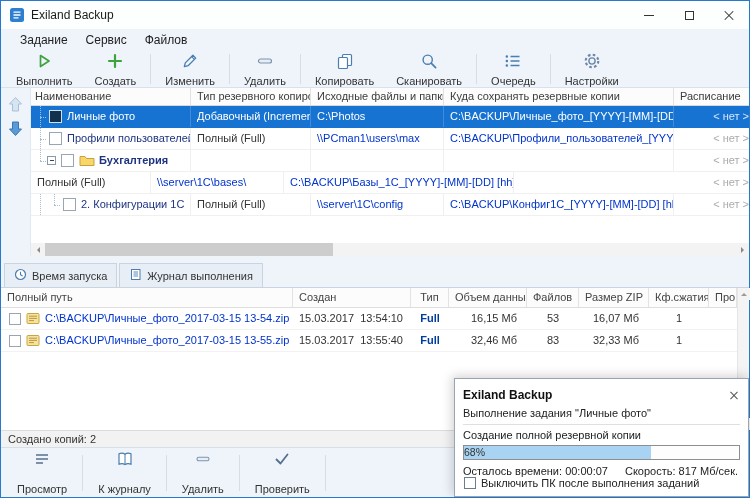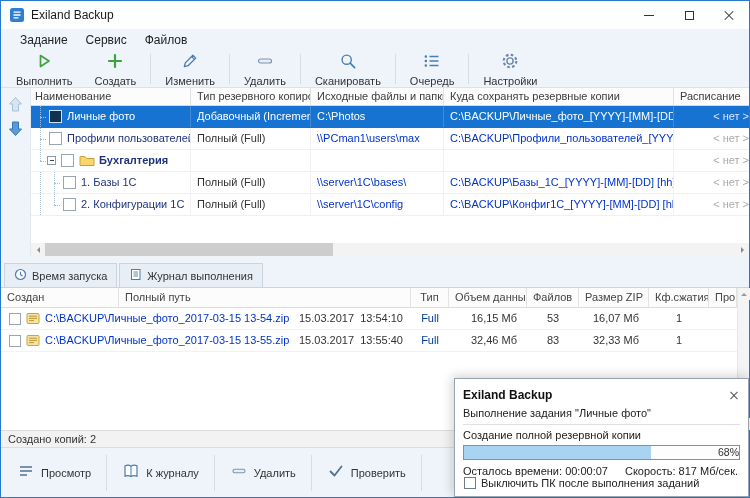--- a/index.html
+++ b/index.html
@@ -78,52 +78,52 @@
   .tab.active{height:28px;background:#fff;margin-bottom:-1px;z-index:2;position:relative}
 
   
   .t2{height:142px;position:relative;background:#fff;display:flex;flex-direction:column;flex:none}
   .t2-head{height:20px;display:flex;background:#fcfcfc;border-bottom:1px solid #dedede;flex:none;padding-right:12px}
   .t2-head .cell{font-size:11px;color:#444;line-height:19px;padding-left:6px;border-right:1px solid #e3e3e3;overflow:hidden;white-space:nowrap}
   .t2-row{height:22px;display:flex;border-bottom:1px solid #f2f2f2;flex:none;padding-right:12px}
   .t2-row .cell{font-size:11px;line-height:21px;padding-left:6px;overflow:hidden;white-space:nowrap;color:#333}
   .c2-path{width:292px;flex:none;display:flex;align-items:center;padding-left:6px !important}
   .c2-created{width:118px;flex:none;white-space:pre !important}
-  .c2-type{width:38px;flex:none;text-align:center;font-weight:normal;color:#003c9d !important;padding-left:0 !important}
+  .c2-type{width:38px;flex:none;text-align:center;font-weight:bold;color:#003c9d !important;padding-left:0 !important}
   .c2-data{width:78px;flex:none;text-align:right;padding-right:10px}
   .c2-files{width:52px;flex:none;text-align:center;padding-left:0 !important}
   .c2-zip{width:70px;flex:none;text-align:right;padding-right:10px}
   .c2-ratio{width:60px;flex:none;text-align:center;padding-left:0 !important}
   .c2-skip{flex:1}
   .t2path{overflow:hidden;white-space:nowrap}
   .zicon{display:inline-flex;margin-right:5px;line-height:0;flex:none}
   .t2-fill{flex:1;background:#fff}
   .vscroll{position:absolute;right:0;top:0;bottom:0;width:12px;background:#f4f4f4;border-left:1px solid #e6e6e6;display:flex;flex-direction:column;justify-content:space-between;align-items:center}
   .vbtn{width:12px;height:12px;display:flex;align-items:center;justify-content:center;background:#f4f4f4;border:0;cursor:pointer}
 
   
   .statusbar{height:17px;background:#f2f2f2;border-top:1px solid #dcdcdc;font-size:11px;line-height:16px;padding-left:7px;color:#333;flex:none}
   .bottombar{flex:1;background:#eef4fa;border-top:1px solid #d6dee8;display:flex;align-items:center;padding-left:4px}
-  .bbtn{display:flex;flex-direction:row;align-items:center;justify-content:flex-start;gap:6px;border:0;background:transparent;padding:2px 12px;cursor:pointer}
+  .bbtn{display:flex;flex-direction:column;align-items:center;justify-content:flex-start;gap:12px;border:0;background:transparent;padding:2px 12px;cursor:pointer}
   .bbtn .tlabel{font-size:11px;color:#333}
   .bsep{width:1px;height:36px;background:#d5dde7;margin:0 3px;flex:none}
 
   
   .popup{position:absolute;right:0;bottom:0;width:295px;height:119px;background:#fff;border:1px solid #98a5b3;box-shadow:-2px -2px 10px rgba(0,0,0,.18);z-index:30;padding:6px 8px;font-size:11px;color:#222}
   .p-head{display:flex;align-items:center}
   .p-title{font-size:12px;font-weight:bold;color:#111}
   .p-close{margin-left:auto;border:0;background:transparent;cursor:pointer;padding:2px}
   .x2{position:relative;width:8px;height:8px;display:inline-block}
   .x2::before,.x2::after{content:"";position:absolute;left:-1px;right:-1px;top:50%;border-top:1.2px solid #555}
   .x2::before{transform:rotate(45deg)}.x2::after{transform:rotate(-45deg)}
   .p-task{margin-top:3px}
   .p-sep{border-top:1px solid #e0e0e0;margin:5px 0 4px}
   .p-bar{position:relative;height:15px;border:1px solid #8e8e8e;background:#fdfdfd;margin-top:4px;overflow:hidden}
   .p-fill{position:absolute;left:0;top:0;bottom:0;background:var(--progress_fill_blue,#a9d3f2)}
-  .p-pct{position:relative;display:block;text-align:right;font-size:10.5px;line-height:13px;color:#333}
+  .p-pct{position:relative;display:block;text-align:left;font-size:10.5px;line-height:13px;color:#333}
   .p-info{display:flex;justify-content:space-between;margin-top:5px;padding-right:2px}
   .p-check{display:flex;align-items:center;cursor:pointer}
   .p-check .cb{margin:0 5px 0 1px;border-color:#6e7d8c}
 </style>
 </head>
 <body>
 
 <div class="window">
 
   <div class="titlebar">
@@ -175,20 +175,27 @@
       <span class="tlabel">Изменить</span>
     </button>
     <div class="vsep"></div>
     <button class="tbtn">
       <span><svg width="20" height="20">
             <rect x="3.5" y="8" width="13" height="4" rx="2" fill="#e7eef6" stroke="#7d94ad" stroke-width="1.2"></rect>
           </svg></span>
       <span class="tlabel">Удалить</span>
     </button>
     <div class="vsep"></div>
+    <button class="tbtn">
+      <span><svg width="20" height="20">
+            <rect x="7.5" y="3.5" width="9" height="11" rx="1" fill="#fff" stroke="#4a7db0" stroke-width="1.2"></rect>
+            <rect x="3.5" y="6.5" width="9" height="11" rx="1" fill="#fff" stroke="#4a7db0" stroke-width="1.2"></rect>
+          </svg></span>
+      <span class="tlabel">Копировать</span>
+    </button>
     <button class="tbtn">
       <span><svg width="20" height="20">
             <circle cx="8.7" cy="8.7" r="4.6" fill="none" stroke="#4a7db0" stroke-width="1.4"></circle>
             <path d="M12.2 12.2 L16.6 16.6" stroke="#4a7db0" stroke-width="1.7" stroke-linecap="round"></path>
           </svg></span>
       <span class="tlabel">Сканировать</span>
     </button>
     <div class="vsep"></div>
     <button class="tbtn">
       <span><svg width="20" height="20">
@@ -261,26 +268,20 @@
             </span>
           <span class="nm">Бухгалтерия</span>
         </div>
         <div class="cell c-type"></div>
         <div class="cell c-src"></div>
         <div class="cell c-dest"></div>
         <div class="cell c-sched">&lt; нет &gt;</div>
       </div>
 
       <div class="t1-row">
-        <div class="cell c-name">
-          <span class="indent14"></span>
-          <span class="tj"></span>
-          <span class="cb"></span>
-          <span class="nm">1. Базы 1С</span>
-        </div>
         <div class="cell c-type">Полный (Full)</div>
         <div class="cell c-src link">\\server\1C\bases\</div>
         <div class="cell c-dest link">C:\BACKUP\Базы_1С_[YYYY]-[MM]-[DD] [hh]-[m...</div>
         <div class="cell c-sched">&lt; нет &gt;</div>
       </div>
 
       <div class="t1-row">
         <div class="cell c-name">
           <span class="indent14"></span>
           <span class="tj end"></span>
@@ -323,22 +324,22 @@
       <span><svg width="13" height="13">
             <rect x="2.5" y="1.5" width="8.5" height="10" fill="#fff" stroke="#4a7db0"></rect>
             <path d="M4.5 4 h4.5 M4.5 6 h4.5 M4.5 8 h4.5" stroke="#4a7db0" stroke-width="0.9"></path>
           </svg></span>
       <span>Журнал выполнения</span>
     </div>
   </div>
 
   <div class="t2">
     <div class="t2-head">
+      <div class="cell c2-path">Полный путь</div>
       <div class="cell c2-created">Создан</div>
-      <div class="cell c2-path">Полный путь</div>
       <div class="cell c2-type" style="font-weight:normal;color:#444 !important">Тип</div>
       <div class="cell c2-data" style="text-align:left">Объем данных</div>
       <div class="cell c2-files" style="text-align:left;padding-left:6px !important">Файлов</div>
       <div class="cell c2-zip" style="text-align:left">Размер ZIP</div>
       <div class="cell c2-ratio" style="text-align:left;padding-left:6px !important">Кф.сжатия</div>
       <div class="cell c2-skip">Пропу...</div>
     </div>
 
     <div class="t2-row">
       <div class="cell c2-path">

